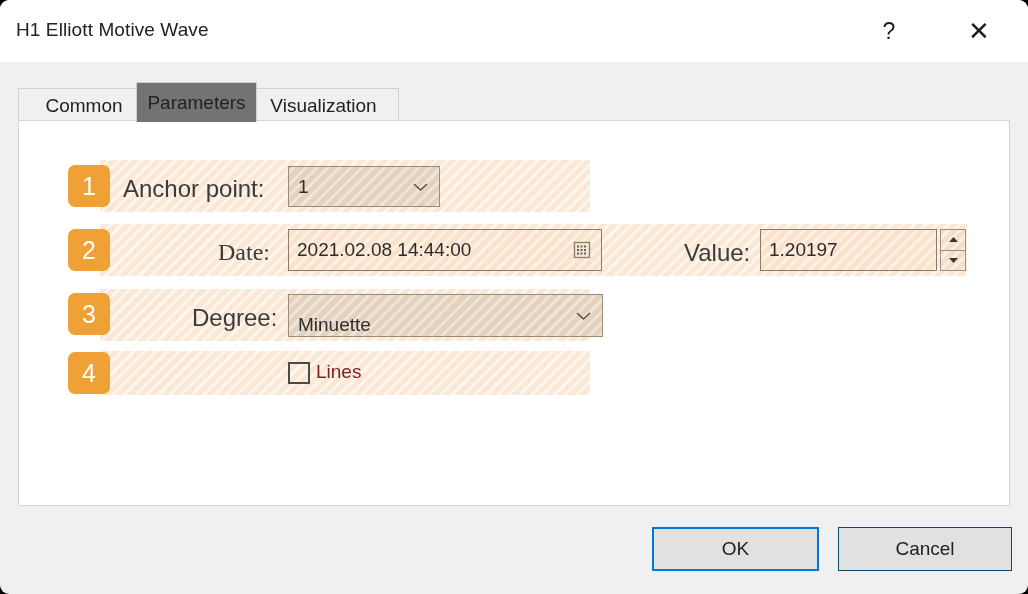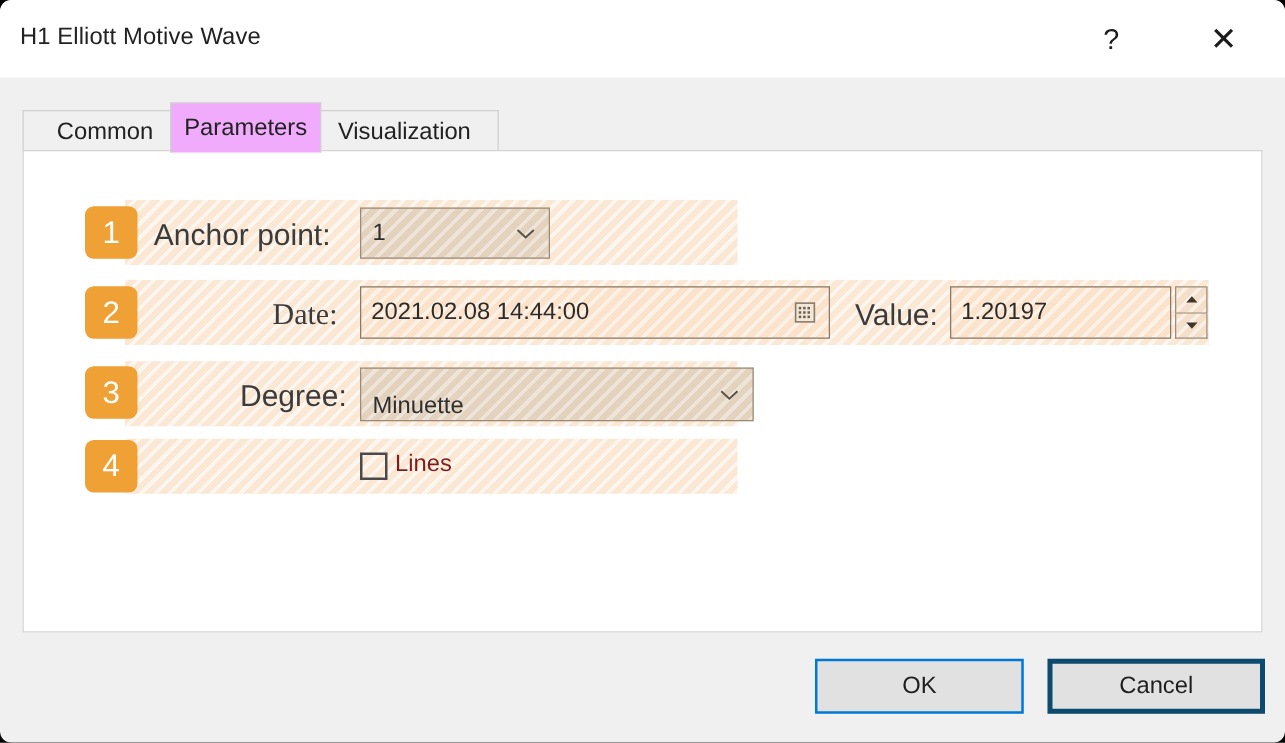--- a/index.html
+++ b/index.html
@@ -83,21 +83,21 @@
     justify-content: center;
     background: #f0f0f0;
     border: 1px solid #d0d0d0;
     border-bottom: none;
     font-size: 19px;
     color: #222222;
     white-space: nowrap;
     padding: 0 12px;
   }
   .tab.selected {
-    background: #f0abfc;
+    background: #737373;
     border-color: #d0d0d0;
     z-index: 4;
     box-shadow: 0 2px 0 0 #ffffff;
   }
   #tab-common     { left: 0px;   width: 132px; height: 34px; }
   #tab-parameters { left: 118px; width: 121px; height: 40px; }
   #tab-visualization { left: 230px; width: 151px; height: 34px; align-items: center; }
 
   
   #tabpage {
@@ -200,21 +200,21 @@
     background-image: repeating-linear-gradient(
         -45deg,
         rgba(255,255,255,0.52) 0px,
         rgba(255,255,255,0.52) 3px,
         rgba(0,0,0,0.0) 3px,
         rgba(0,0,0,0.0) 8px);
     border: 1px solid #8a7a66;
     display: flex;
     align-items: center;
   }
-  #input-date  { left: 288px; top: 229px; width: 376px; height: 42px; }
+  #input-date  { left: 288px; top: 229px; width: 314px; height: 42px; }
   #input-value { left: 760px; top: 229px; width: 177px; height: 42px; }
   .input-text {
     font-size: 19px;
     color: #2b2b2b;
     margin-left: 8px;
     white-space: nowrap;
   }
 
   #calendar-icon {
     position: absolute;
@@ -269,21 +269,21 @@
     top: 361px;
     font-size: 19px;
     color: #7f1d1d;
   }
 
   
   .dlg-button {
     position: absolute;
     box-sizing: border-box;
     background: #e1e1e1;
-    border: 4px solid #0c4a6e;
+    border: 1px solid #0c4a6e;
     display: flex;
     align-items: center;
     justify-content: center;
     font-size: 19px;
     color: #1f1f1f;
     font-family: "Liberation Sans", sans-serif;
   }
   #ok-button {
     left: 652px; top: 527px; width: 167px; height: 44px;
     border: 2px solid #0078d7;

